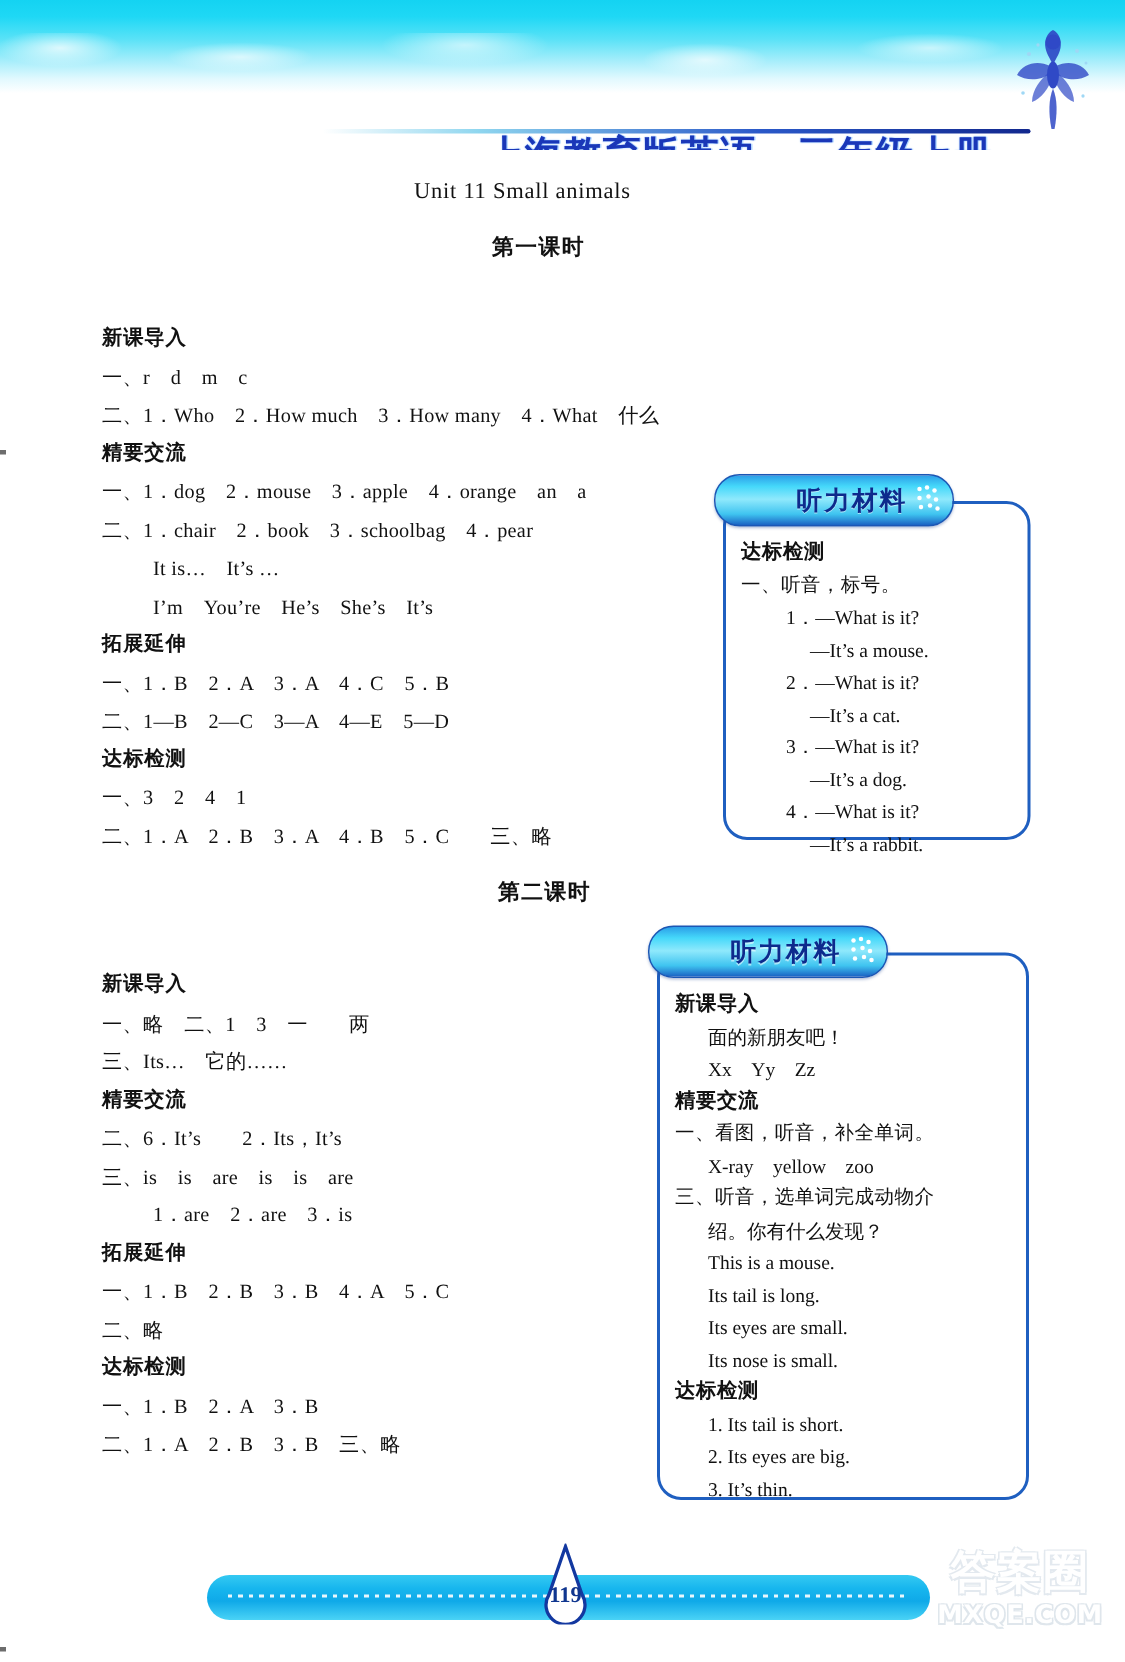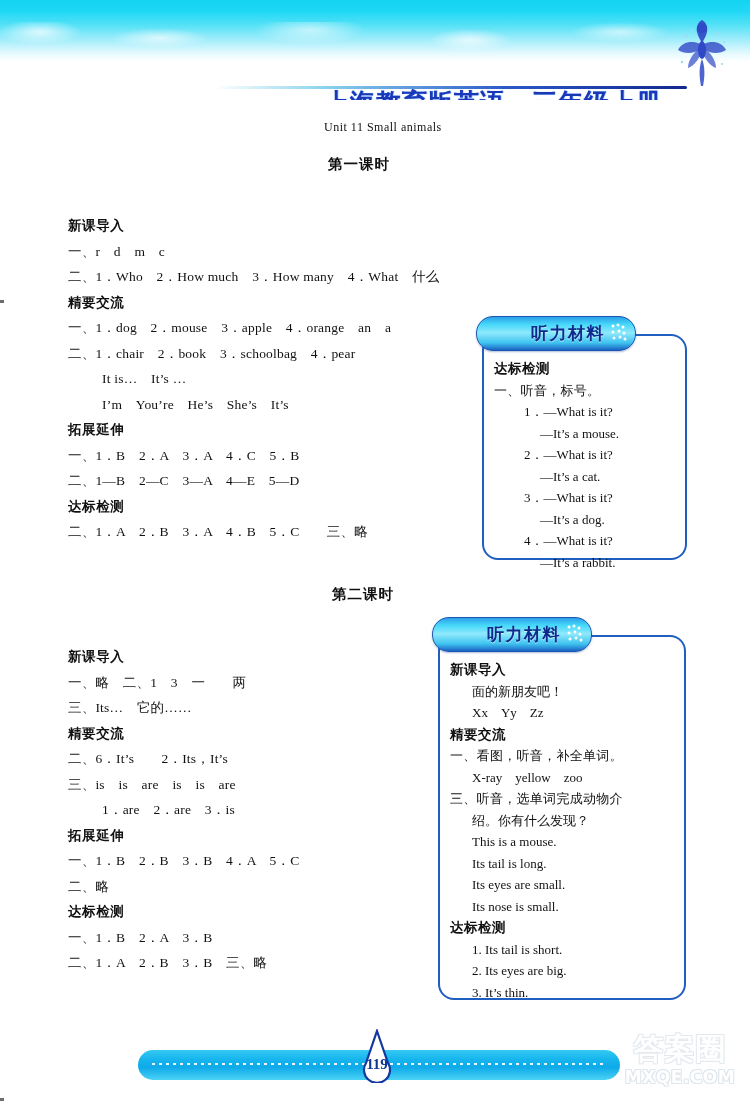--- a/index.html
+++ b/index.html
@@ -64,24 +64,23 @@
   .fairy {
     position: absolute;
     right: 18px; top: 14px;
     width: 60px; height: 78px;
   }
 
   
   .unit-title {
     position: absolute;
     left: 276px; top: 120px;
-    font-size: 12px;
+    font-size: 15px;
     letter-spacing: .5px;
     white-space: nowrap;
-    margin-left: 48px;
   }
   .period-1 {
     position: absolute;
     left: 328px; top: 155px;
     font-family: "DejaVu Sans", sans-serif;
     font-size: 14.5px;
     font-weight: bold;
     letter-spacing: 1px;
   }
   .period-2 {
@@ -279,20 +278,21 @@
     <div class="ans-line">二、1．Who　2．How much　3．How many　4．What　什么</div>
     <div class="ans-line head">精要交流</div>
     <div class="ans-line">一、1．dog　2．mouse　3．apple　4．orange　an　a</div>
     <div class="ans-line">二、1．chair　2．book　3．schoolbag　4．pear</div>
     <div class="ans-line indent">It is…　It’s …</div>
     <div class="ans-line indent">I’m　You’re　He’s　She’s　It’s</div>
     <div class="ans-line head">拓展延伸</div>
     <div class="ans-line">一、1．B　2．A　3．A　4．C　5．B</div>
     <div class="ans-line">二、1—B　2—C　3—A　4—E　5—D</div>
     <div class="ans-line head">达标检测</div>
+    <div class="ans-line">一、3　2　4　1</div>
     <div class="ans-line">二、1．A　2．B　3．A　4．B　5．C　　三、略</div>
   </div>
 <div class="answers" id="answers-2" style="top:644px">
     <div class="ans-line head">新课导入</div>
     <div class="ans-line">一、略　二、1　3　一　　两</div>
     <div class="ans-line">三、Its…　它的……</div>
     <div class="ans-line head">精要交流</div>
     <div class="ans-line">二、6．It’s　　2．Its，It’s</div>
     <div class="ans-line">三、is　is　are　is　is　are</div>
     <div class="ans-line indent">1．are　2．are　3．is</div>

